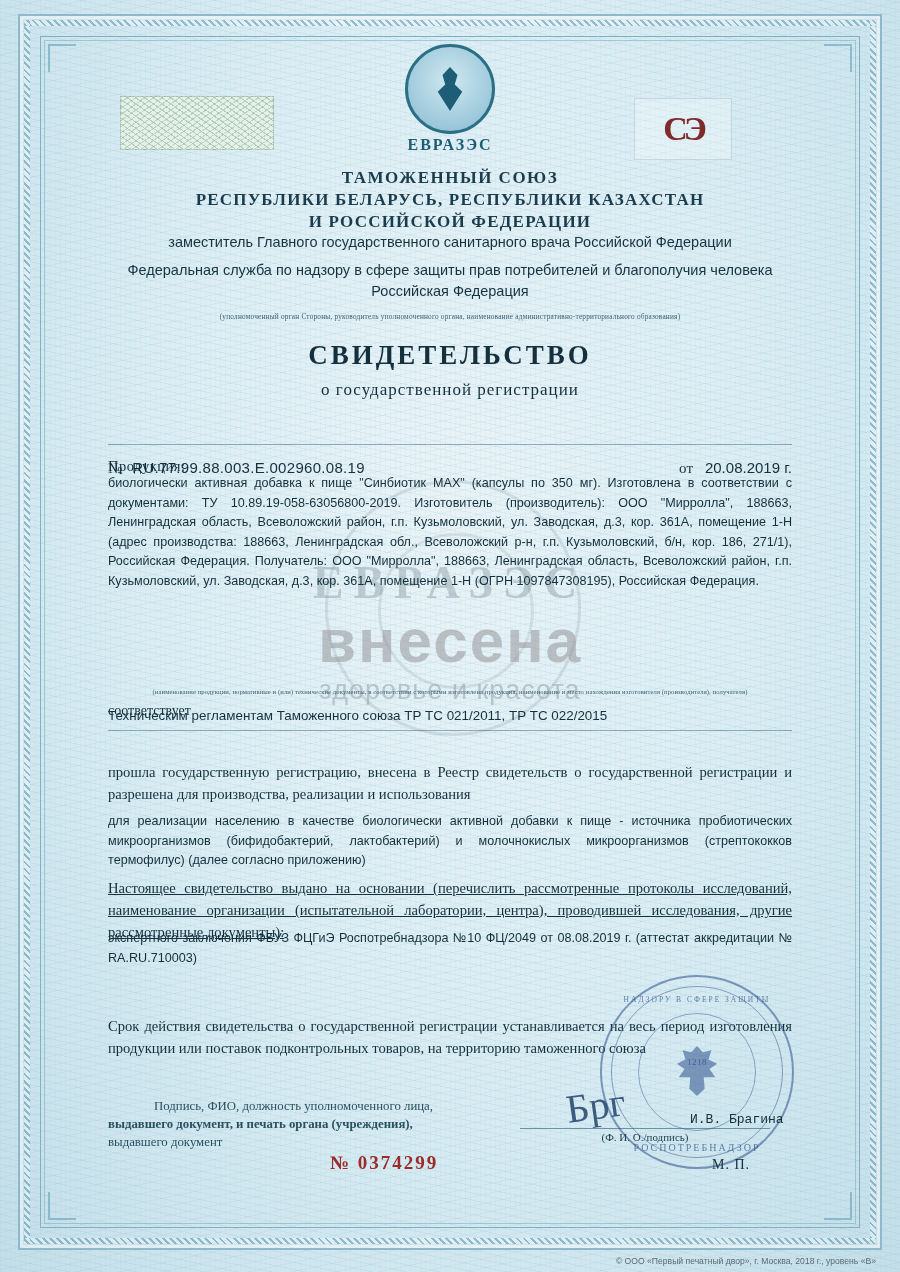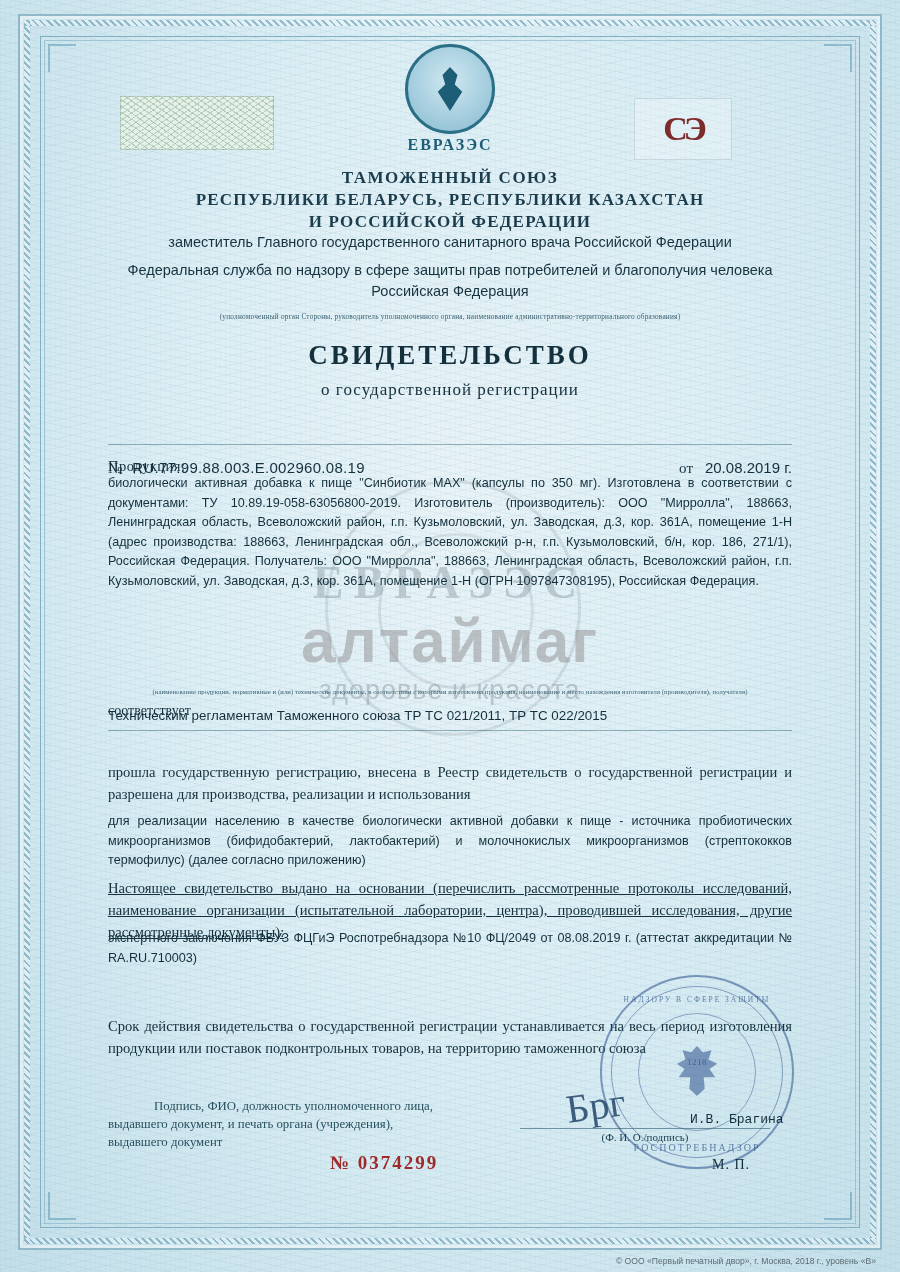--- a/index.html
+++ b/index.html
@@ -278,21 +278,21 @@
   <div class="frame-inner2"></div>
 
   <div class="corner" style="left:48px;top:44px;border-right:none;border-bottom:none;"></div>
   <div class="corner" style="right:48px;top:44px;border-left:none;border-bottom:none;"></div>
   <div class="corner" style="left:48px;bottom:52px;border-right:none;border-top:none;"></div>
   <div class="corner" style="right:48px;bottom:52px;border-left:none;border-top:none;"></div>
 
   <div class="wm-circle"></div>
   <div class="watermark">
     <div class="wm-euraz">ЕВРАЗЭС</div>
-    <div class="wm-big">алтаймаг</div>
+    <div class="wm-big">внесена</div>
     <div class="wm-sub">здоровье и красота</div>
   </div>
 
   <div class="emblem">
     <div class="ring"></div>
     <div class="name">ЕВРАЗЭС</div>
   </div>
 
   <div class="guilloche-box"></div>
   <div class="se-box">
@@ -333,21 +333,21 @@
   <div class="serif-text" style="top:762px;">прошла государственную регистрацию, внесена в Реестр свидетельств о государственной регистрации и разрешена для производства, реализации и использования</div>
 
   <div class="body-text" style="top:812px;">для реализации населению в качестве биологически активной добавки к пище - источника пробиотических микроорганизмов (бифидобактерий, лактобактерий) и молочнокислых микроорганизмов (стрептококков термофилус) (далее согласно приложению)</div>
 
   <div class="serif-text" style="top:878px;text-decoration:underline;">Настоящее свидетельство выдано на основании (перечислить рассмотренные протоколы исследований, наименование организации (испытательной лаборатории, центра), проводившей исследования, другие рассмотренные документы):</div>
   <div class="body-text" style="top:929px;">экспертного заключения ФБУЗ ФЦГиЭ Роспотребнадзора №10 ФЦ/2049 от 08.08.2019 г. (аттестат аккредитации № RA.RU.710003)</div>
 
   <div class="serif-text" style="top:1016px;">Срок действия свидетельства о государственной регистрации устанавливается на весь период изготовления продукции или поставок подконтрольных товаров, на территорию таможенного союза</div>
 
   <div class="serif-text" style="top:1097px;right:420px;font-size:12.8px;line-height:1.45;color:#29505f;margin-left:46px;">Подпись, ФИО, должность уполномоченного лица,</div>
-  <div class="serif-text" style="top:1115px;right:420px;font-size:12.8px;line-height:1.45;color:#29505f;">выдавшего документ, и печать органа (учреждения),</div>
+  <div class="serif-text" style="top:1115px;right:420px;font-size:12.8px;line-height:1.45;color:#29505f;font-weight:bold;">выдавшего документ, и печать органа (учреждения),</div>
   <div class="serif-text" style="top:1133px;right:420px;font-size:12.8px;line-height:1.45;color:#29505f;">выдавшего документ</div>
 
   <div class="stamp">
     <div class="arc">НАДЗОРУ В СФЕРЕ ЗАЩИТЫ</div>
     <div class="eagle"></div>
     <div class="inner-txt">1218</div>
     <div class="arc2">РОСПОТРЕБНАДЗОР</div>
   </div>
 
   <div class="signature">Брг</div>

